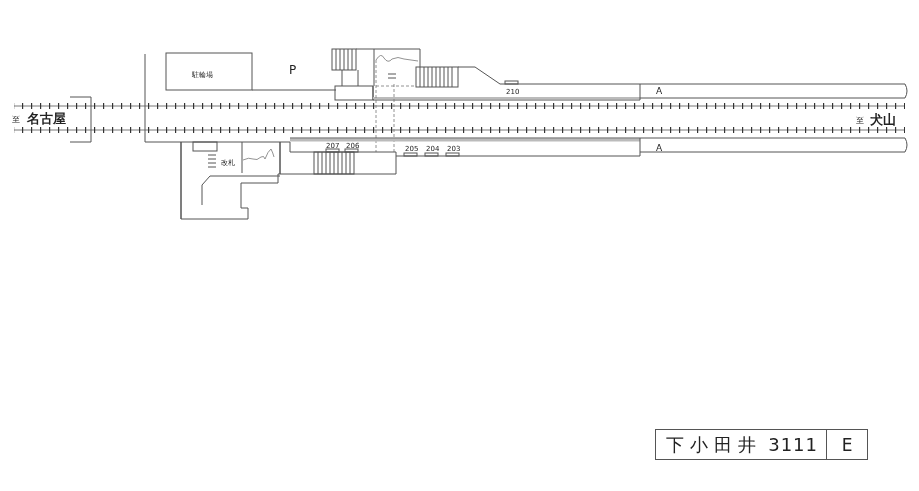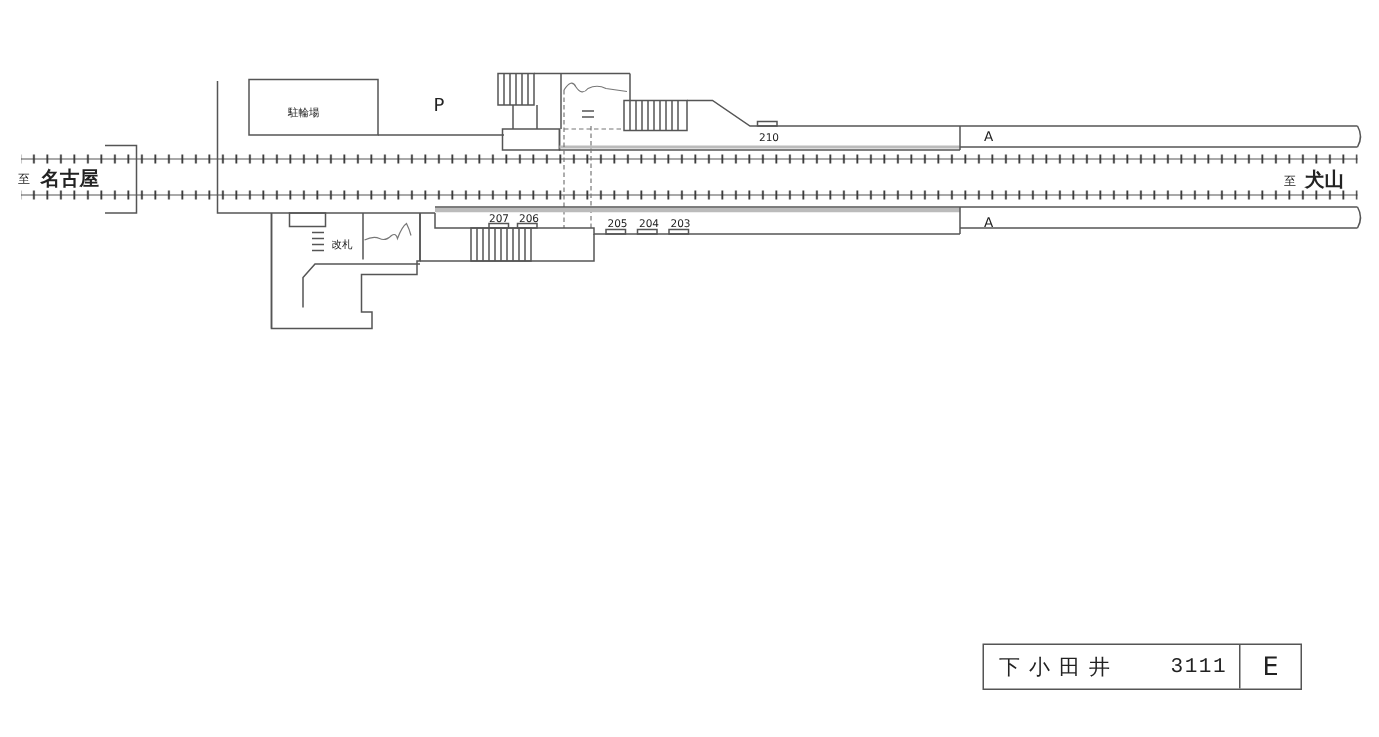--- a/index.html
+++ b/index.html
@@ -7,22 +7,22 @@
          font-family: "DejaVu Sans", sans-serif; color: #222; }
   svg.diagram { position: absolute; left: 0; top: 0; }
   .lbl { font-family: "DejaVu Sans", sans-serif; fill: #222; }
   .dir { font-weight: bold; font-size: 13px; }
   .small { font-size: 7px; }
   .plate {
     position: absolute; left: 655px; top: 429px; width: 213px; height: 31px;
     border: 1px solid #555; display: flex; box-sizing: border-box; background: #fff;
   }
   .plate .name { flex: 1; display: flex; align-items: center; justify-content: space-between;
-    padding: 0 8px 0 10px; font-size: 14px; border-right: 1px solid #555; letter-spacing: 6px; font-family: Liberation Mono, monospace; }
-  .plate .name .code { letter-spacing: 1px; margin-left: 12px; }
+    padding: 0 8px 0 10px; font-size: 18px; border-right: 1px solid #555; letter-spacing: 6px; }
+  .plate .name .code { letter-spacing: 1px; }
   .plate .cat { width: 40px; display: flex; align-items: center; justify-content: center; font-size: 17px; }
 </style>
 </head>
 <body>
 
 <svg class="diagram" width="919" height="491" viewBox="0 0 919 491" xmlns="http://www.w3.org/2000/svg">
   <defs>
     <pattern id="ties" x="0" y="0" width="9" height="6" patternUnits="userSpaceOnUse">
       <rect x="4" y="0" width="1.2" height="6" fill="#333"></rect>
     </pattern>

